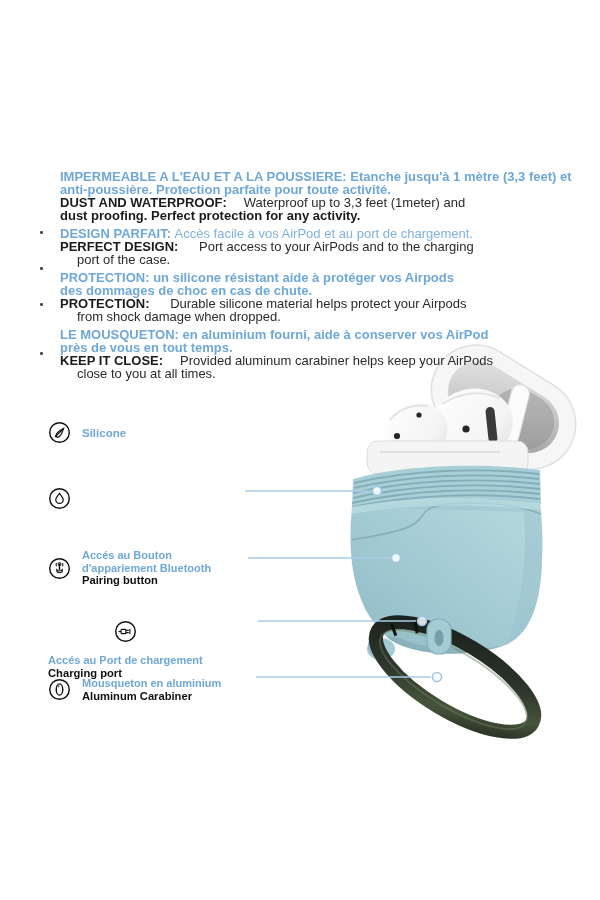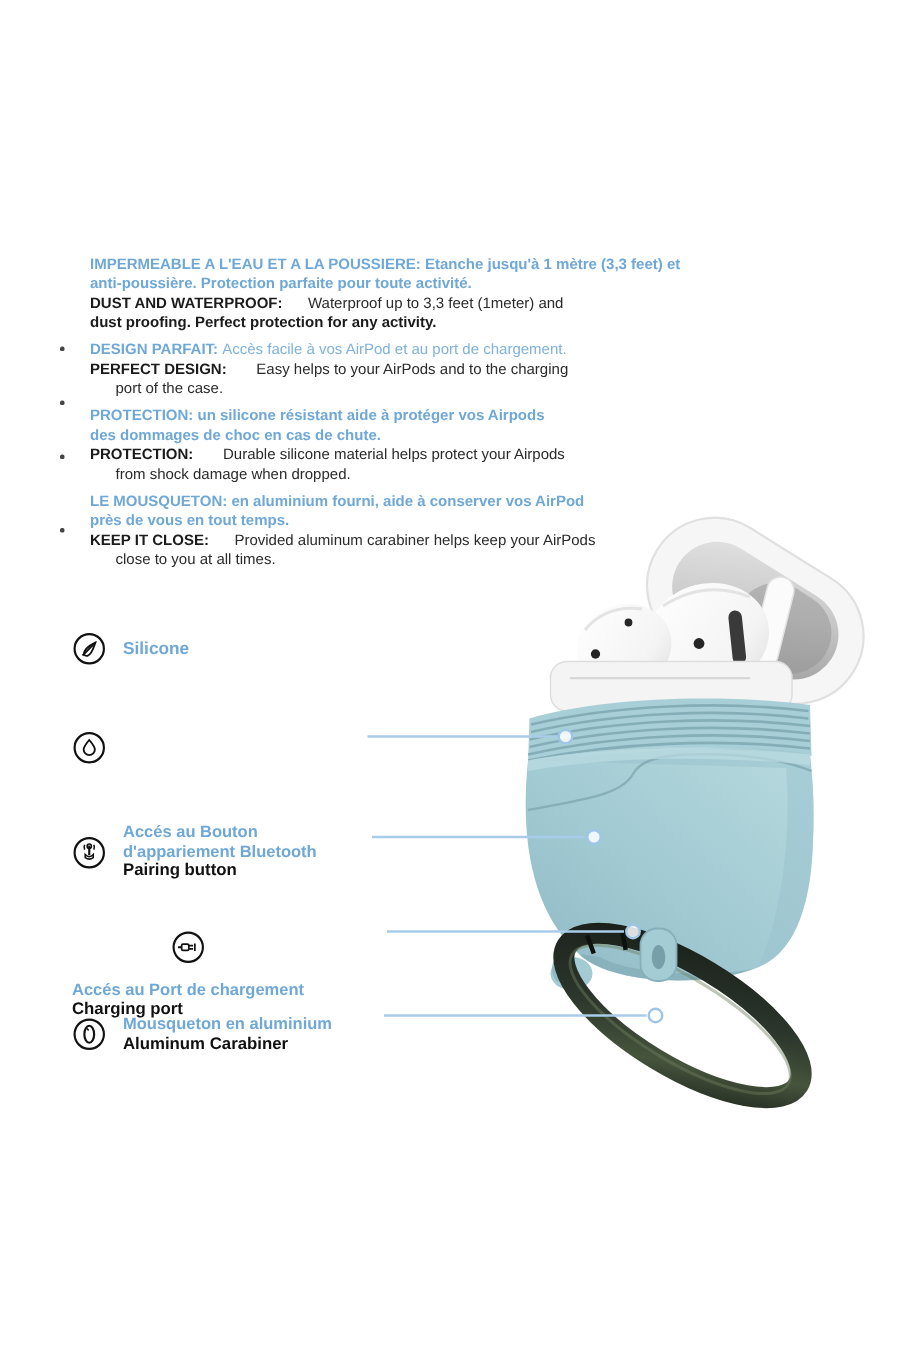--- a/index.html
+++ b/index.html
@@ -5,21 +5,21 @@
   html,body{margin:0;padding:0;}
   body{
     width:600px;height:900px;background:#ffffff;position:relative;overflow:hidden;
     font-family:"Liberation Sans","DejaVu Sans",sans-serif;
     -webkit-font-smoothing:antialiased;
   }
   
   .content{position:absolute;left:60px;top:170px;width:490px;z-index:2;}
   .title{font-size:17px;font-weight:700;color:#8f8f8f;letter-spacing:.3px;margin:0 0 8px 0;}
   .sec{margin:0 0 5px 0;}
-  .ln{font-size:10px;line-height:13px;white-space:nowrap;}
+  .ln{font-size:13px;line-height:13px;white-space:nowrap;}
   .fb{color:#6fa8d6;font-weight:700;}
   .f{color:#7fb2dc;font-weight:400;}
   .eb{color:#1b1b1b;font-weight:700;text-align:center;}
   .e{color:#2a2a2a;font-weight:400;padding-left:17px;}
   
   .bullet{position:absolute;width:2.5px;height:2.5px;border-radius:50%;background:#444;z-index:2;}
   
   .row{position:absolute;left:48px;display:flex;align-items:center;gap:11px;z-index:2;margin-top:11px;}
   .badge{flex:0 0 auto;width:23px;height:23px;}
   .labels{display:flex;flex-direction:column;}
@@ -173,21 +173,21 @@
 <div class="content">
   <div id="sections">
       <div class="sec">
         <div class="ln"><span class="fb">IMPERMEABLE A L'EAU ET A LA POUSSIERE: Etanche jusqu'à 1 mètre (3,3 feet) et</span></div>
         <div class="ln"><span class="fb">anti-poussière. Protection parfaite pour toute activité.</span></div>
         <div class="ln"><span class="eb">DUST AND WATERPROOF:</span><span class="e">Waterproof up to 3,3 feet (1meter) and</span></div>
         <div class="ln"><span class="eb">dust proofing. Perfect protection for any activity.</span></div>
       </div>
       <div class="sec">
         <div class="ln"><span class="fb">DESIGN PARFAIT: </span><span class="f">Accès facile à vos AirPod et au port de chargement.</span></div>
-        <div class="ln"><span class="eb">PERFECT DESIGN: </span><span class="e">Easy helps to your AirPods and to the charging</span></div>
+        <div class="ln"><span class="eb">PERFECT DESIGN: </span><span class="e">Port access to your AirPods and to the charging</span></div>
         <div class="ln"><span class="e">port of the case.</span></div>
       </div>
       <div class="sec">
         <div class="ln"><span class="fb">PROTECTION: un silicone résistant aide à protéger vos Airpods</span></div>
         <div class="ln"><span class="fb">des dommages de choc en cas de chute.</span></div>
         <div class="ln"><span class="eb">PROTECTION: </span><span class="e">Durable silicone material helps protect your Airpods</span></div>
         <div class="ln"><span class="e">from shock damage when dropped.</span></div>
       </div>
       <div class="sec">
         <div class="ln"><span class="fb">LE MOUSQUETON: en aluminium fourni, aide à conserver vos AirPod</span></div>

